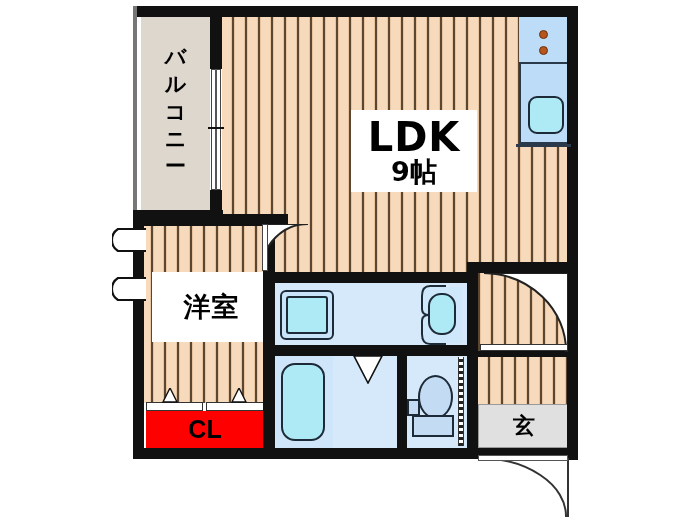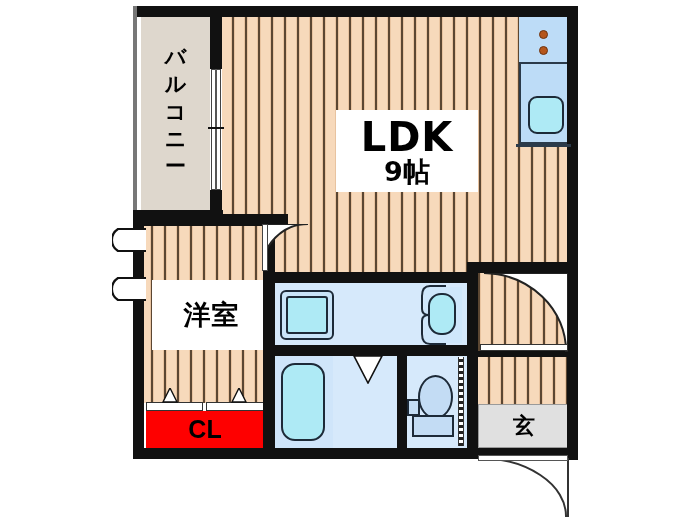--- a/index.html
+++ b/index.html
@@ -80,26 +80,26 @@
   <div class="abs wood" style="left:478px;top:356px;width:92px;height:48px;"></div>
 
   <div class="abs wood" style="left:141px;top:225px;width:122px;height:178px;"></div>
 
   <div class="abs" style="left:519px;top:16px;width:52px;height:128px;background:#bddcf7;border:2px solid #2b3a4a;"></div>
   <div class="abs" style="left:519px;top:16px;width:52px;height:48px;background:#bddcf7;border-bottom:2px solid #2b3a4a;"></div>
   <div class="abs burner" style="left:539px;top:30px;width:9px;height:9px;"></div>
   <div class="abs burner" style="left:539px;top:46px;width:9px;height:9px;"></div>
   <div class="abs sink-basin" style="left:528px;top:96px;width:36px;height:38px;"></div>
 
-  <div class="abs roomlabel" style="left:336px;top:110px;width:142px;height:82px;">
+  <div class="abs roomlabel" style="left:351px;top:110px;width:126px;height:82px;">
     <span class="lbl-ldk-1">LDK</span>
     <span class="lbl-ldk-2">9帖</span>
   </div>
 
-  <div class="abs roomlabel" style="left:152px;top:272px;width:119px;height:70px;margin-top:8px;">
+  <div class="abs roomlabel" style="left:152px;top:272px;width:119px;height:70px;">
     <span class="lbl-y-1">洋室</span>
   </div>
 
   <div class="abs cl-fill" style="left:146px;top:411px;width:118px;height:37px;"></div>
   <div class="abs" style="left:146px;top:411px;width:118px;height:37px;display:flex;align-items:center;justify-content:center;">
     <span class="lbl-cl">CL</span>
   </div>
 
   <div class="abs slide-panel" style="left:146px;top:402px;width:57px;height:9px;"></div>
   <div class="abs slide-panel" style="left:206px;top:402px;width:58px;height:9px;"></div>

